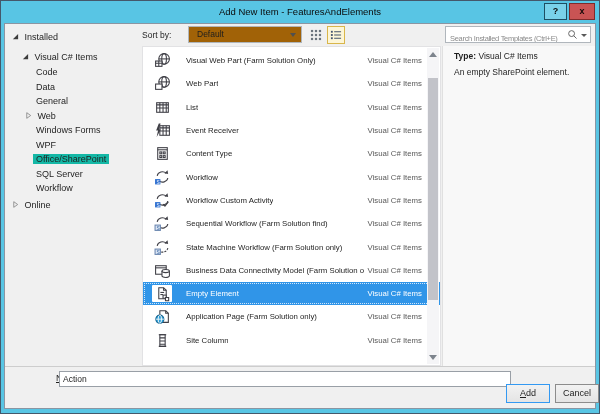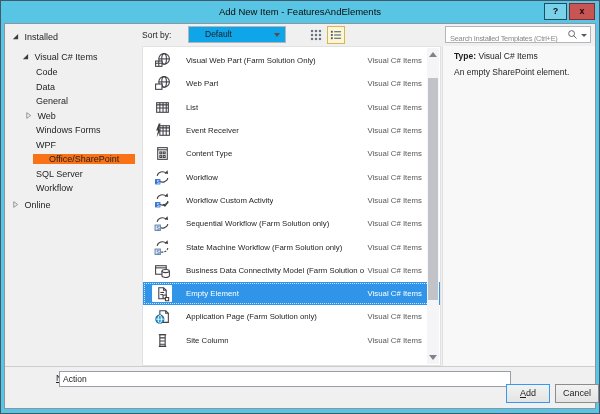--- a/index.html
+++ b/index.html
@@ -8,35 +8,35 @@
   
   .titlebar{position:absolute;left:0;top:0;right:0;height:22px;background:#58c5e4;}
   .title{position:absolute;left:0;right:0;top:0;height:22px;line-height:22px;text-align:center;font-size:9.5px;color:#0b0b0b;border-radius:6px;}
   .tb-btn{position:absolute;top:2px;height:17px;text-align:center;font-weight:bold;font-size:9px;line-height:15px;cursor:default;}
   .btn-help{right:32px;width:23px;background:#79d2ea;border:1px solid #1d4f63;color:#0b0b0b;}
   .btn-close{right:4px;width:26px;background:#c95454;border:1px solid #7e2c2c;color:#130808;}
   
   .main{position:absolute;left:3px;right:3px;top:22px;bottom:4px;background:#f0f0f0;border:1px solid #8a95a2;font-size:9px;color:#1e1e1e;}
   
   .sort-label{position:absolute;left:137px;top:0;height:21px;line-height:22px;font-size:8.5px;}
-  .sort-dd{position:absolute;left:183px;top:2px;width:98px;height:17px;background:#0ea5e9;border:1px solid #b0b6bc;font-size:8.5px;line-height:15px;padding-left:16px;}
+  .sort-dd{position:absolute;left:183px;top:2px;width:114px;height:17px;background:#a16207;border:1px solid #b0b6bc;font-size:8.5px;line-height:15px;padding-left:8px;}
   .dd-arrow{position:absolute;right:5px;top:6px;width:0;height:0;border-left:3.5px solid transparent;border-right:3.5px solid transparent;border-top:4px solid #505050;}
   .view-btn{position:absolute;top:2px;width:18px;height:18px;display:flex;align-items:center;justify-content:center;}
   .view-btn.small{left:302px;}
   .view-btn.listv{left:322px;background:#fdf6d7;border:1px solid #d9b64a;}
   .searchbox{position:absolute;left:440px;top:2px;width:146px;height:17px;background:#fff;border:1px solid #b0b6bc;}
   .searchbox input{position:absolute;left:0;top:0;width:122px;height:15px;border:none;outline:none;font-size:7.5px;letter-spacing:-0.3px;padding:8px 0 0 4px;color:#333;background:transparent;}
   .searchbox input::placeholder{color:#8a8a8a;letter-spacing:-0.3px;}
   .search-icon{position:absolute;right:12px;top:2px;}
   .search-dd{position:absolute;right:3px;top:7px;width:0;height:0;border-left:3px solid transparent;border-right:3px solid transparent;border-top:3.5px solid #5a5a5a;}
   
   .nav{position:absolute;left:0;top:0;width:136px;bottom:43px;}
   .nav-item{position:absolute;left:0;height:14px;line-height:14px;white-space:nowrap;font-size:9px;color:#1e1e1e;}
   .nav-item .arr{display:inline-block;width:10px;}
-  .navhl{background:#f97316;padding:0 16px;}
+  .navhl{background:#14b8a6;padding:0 3px;}
   
   .listpanel{position:absolute;left:137px;top:22px;width:299px;bottom:42px;background:#fff;border:1px solid #e2e2e4;}
   .rows{position:absolute;left:0;top:2px;right:0;}
   .trow{display:flex;align-items:center;height:23.3px;padding:0 18px 0 9px;justify-content:flex-end;}
   .ticon{width:20px;height:17px;display:flex;align-items:center;justify-content:center;flex:none;}
   .tlabel{margin-left:14px;font-size:7.8px;white-space:nowrap;overflow:hidden;flex:0 1 auto;min-width:0;color:#1e1e1e;}
   .ttype{margin-left:auto;font-size:7.8px;white-space:nowrap;color:#595959;padding-left:4px;flex:none;}
   .trow.selected{background:#3095e8;outline:1px dotted #cfe6fb;outline-offset:-2px;}
   .trow.selected .tlabel,.trow.selected .ttype{color:#fff;}
   .trow.selected .ticon{background:#fff;border-radius:1px;}
@@ -248,21 +248,21 @@
           <span class="ticon">
             <svg class="ic" width="17" height="17" viewBox="0 0 16 16">
                 <path d="M3 6.5a5 4.5 0 0 1 8.5-2.5"></path>
                 <path d="M12.7 1.2l.6 3.4-3.4-.6z" fill="#3f3f46" stroke="none"></path>
                 <path d="M13 8.5a5 4.5 0 0 1-8.5 2.5"></path>
                 <path d="M3.3 13.8l-.6-3.4 3.4.6z" fill="#3f3f46" stroke="none"></path>
                 <rect x="1" y="9.5" width="5" height="5" fill="#dfe8f5" stroke="#6b87b0"></rect>
                 <text x="2.3" y="13.7" font-size="4.5" fill="#2e5f9e" stroke="none">S</text>
               </svg>
             </span>
-          <span class="tlabel">Sequential Workflow (Farm Solution only)</span>
+          <span class="tlabel">Sequential Workflow (Farm Solution find)</span>
           <span class="ttype">Visual C# Items</span>
         </div>
         <div class="trow">
           <span class="ticon">
             <svg class="ic" width="17" height="17" viewBox="0 0 16 16">
                 <path d="M3 6.5a5 4.5 0 0 1 8.5-2.5"></path>
                 <path d="M12.7 1.2l.6 3.4-3.4-.6z" fill="#3f3f46" stroke="none"></path>
                 <path d="M13 8.5a5 4.5 0 0 1-8.5 2.5" stroke-dasharray="2 1"></path>
                 <path d="M3.3 13.8l-.6-3.4 3.4.6z" fill="#3f3f46" stroke="none"></path>
                 <rect x="1" y="9.5" width="5" height="5" fill="#dfe8f5" stroke="#6b87b0"></rect>

